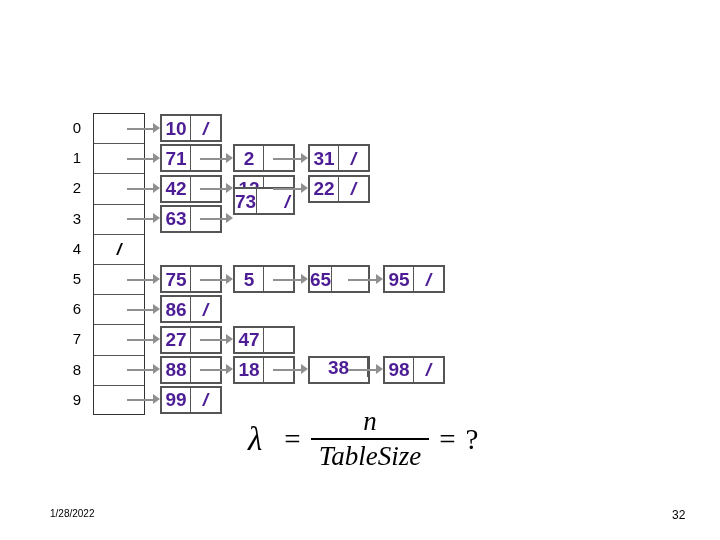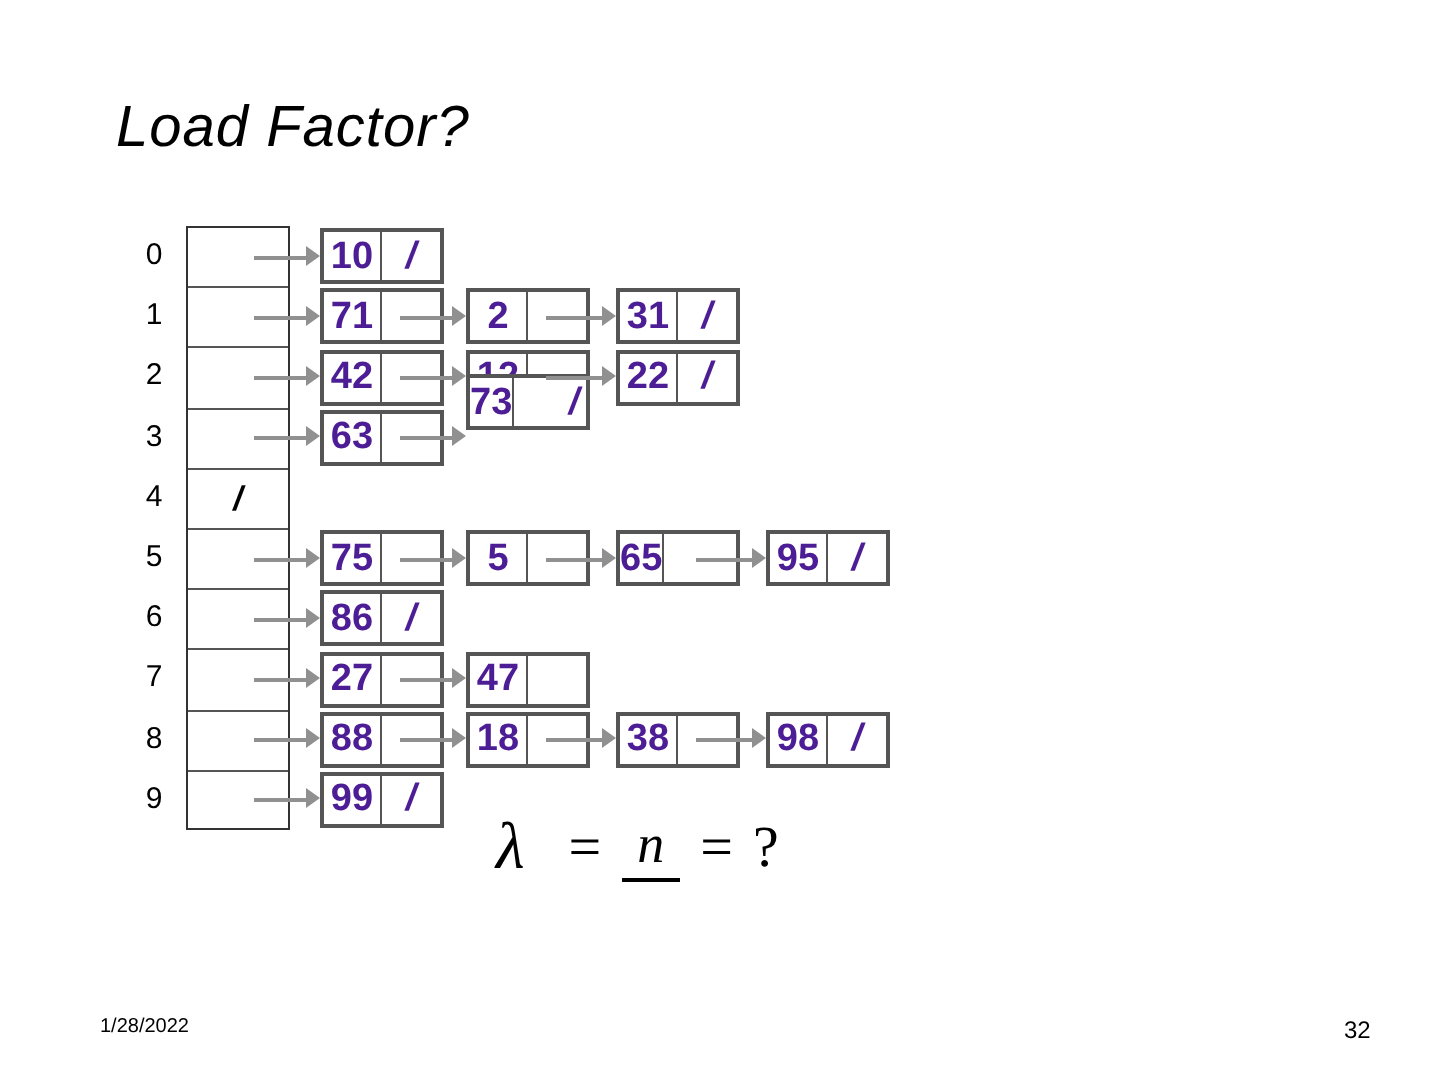--- a/index.html
+++ b/index.html
@@ -179,21 +179,20 @@
     top: 508px;
     font-size: 12px;
     color: #000000;
   }
 </style>
 </head>
 <body>
 
 <div id="slide">
 
-  <div id="title">Load Factor?</div>
 
   <div id="row-indices">
       <div class="row-index" style="top: 120px;">0</div>
       <div class="row-index" style="top: 150.2px;">1</div>
       <div class="row-index" style="top: 180.4px;">2</div>
       <div class="row-index" style="top: 210.6px;">3</div>
       <div class="row-index" style="top: 240.8px;">4</div>
       <div class="row-index" style="top: 271px;">5</div>
       <div class="row-index" style="top: 301.2px;">6</div>
       <div class="row-index" style="top: 331.4px;">7</div>
@@ -294,21 +293,21 @@
         <div class="cell ptr"></div>
       </div>
       <div class="node" style="left: 160px; top: 355.7px;">
         <div class="cell key">88</div>
         <div class="cell ptr"></div>
       </div>
       <div class="node" style="left: 233px; top: 355.7px;">
         <div class="cell key">18</div>
         <div class="cell ptr"></div>
       </div>
-      <div class="node" style="left: 308px; top: 355.7px;">
+      <div class="node" style="left: 308px; top: 355.7px; flex-direction: column;">
         <div class="cell key">38</div>
         <div class="cell ptr"></div>
       </div>
       <div class="node" style="left: 383px; top: 355.7px;">
         <div class="cell key">98</div>
         <div class="cell ptr">
           <span class="slash">/</span>
         </div>
       </div>
       <div class="node" style="left: 160px; top: 385.9px;">
@@ -405,20 +404,21 @@
         <div class="head" style="left: 26px;"></div>
       </div>
     </div>
 
   <div id="formula">
     <span class="lambda">λ</span>
     <span class="eq">=</span>
     <span class="frac">
       <span class="num">n</span>
       <span class="bar"></span>
+      <span class="den">TableSize</span>
     </span>
     <span class="eq">=</span>
     <span class="qmark">?</span>
   </div>
 
   <div id="footer-date">1/28/2022</div>
   <div id="footer-page">32</div>
 
 </div>
 

